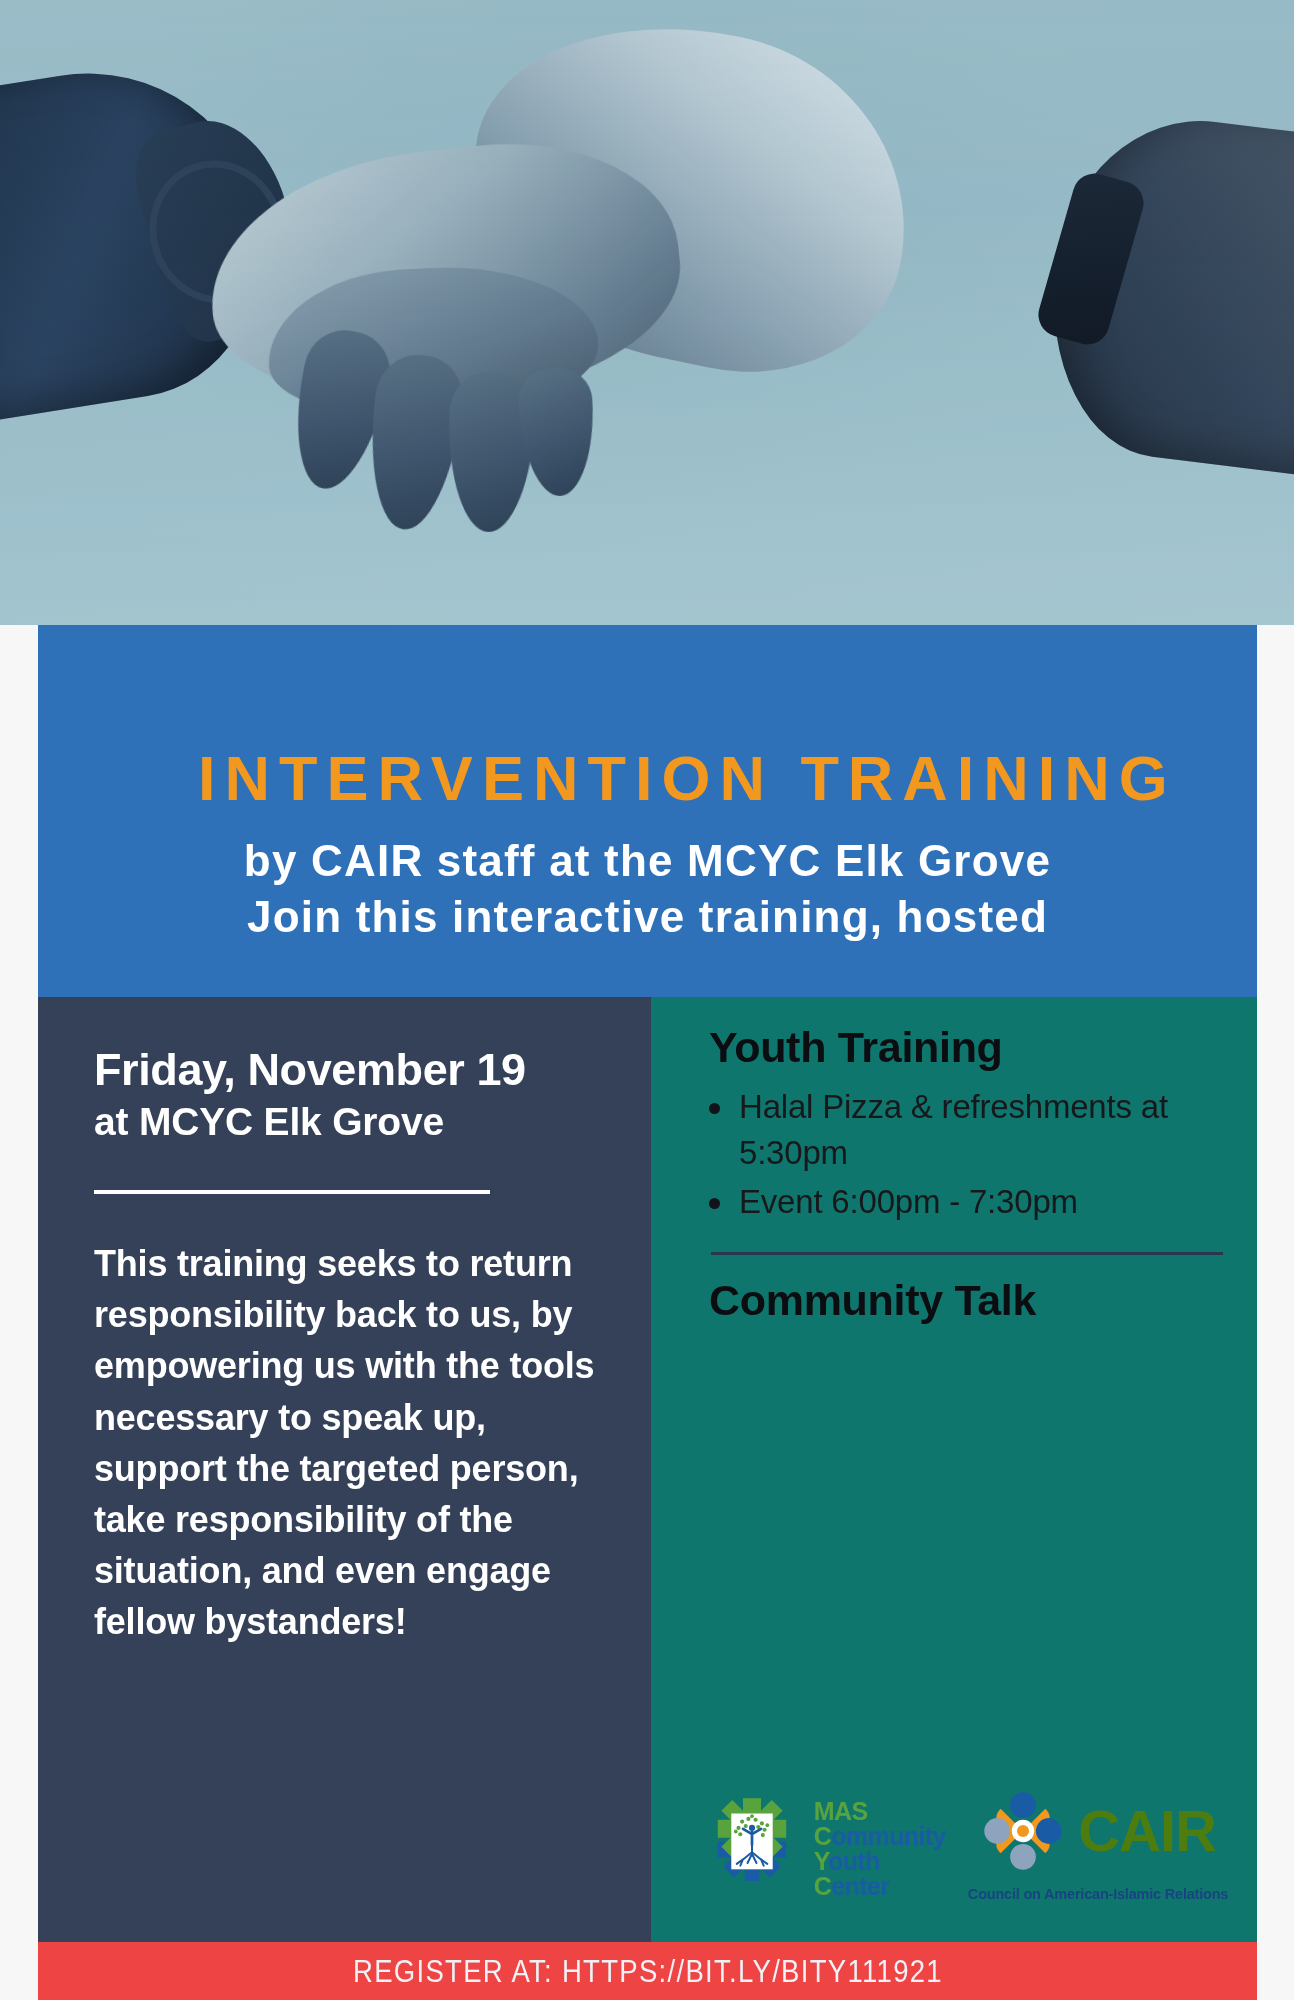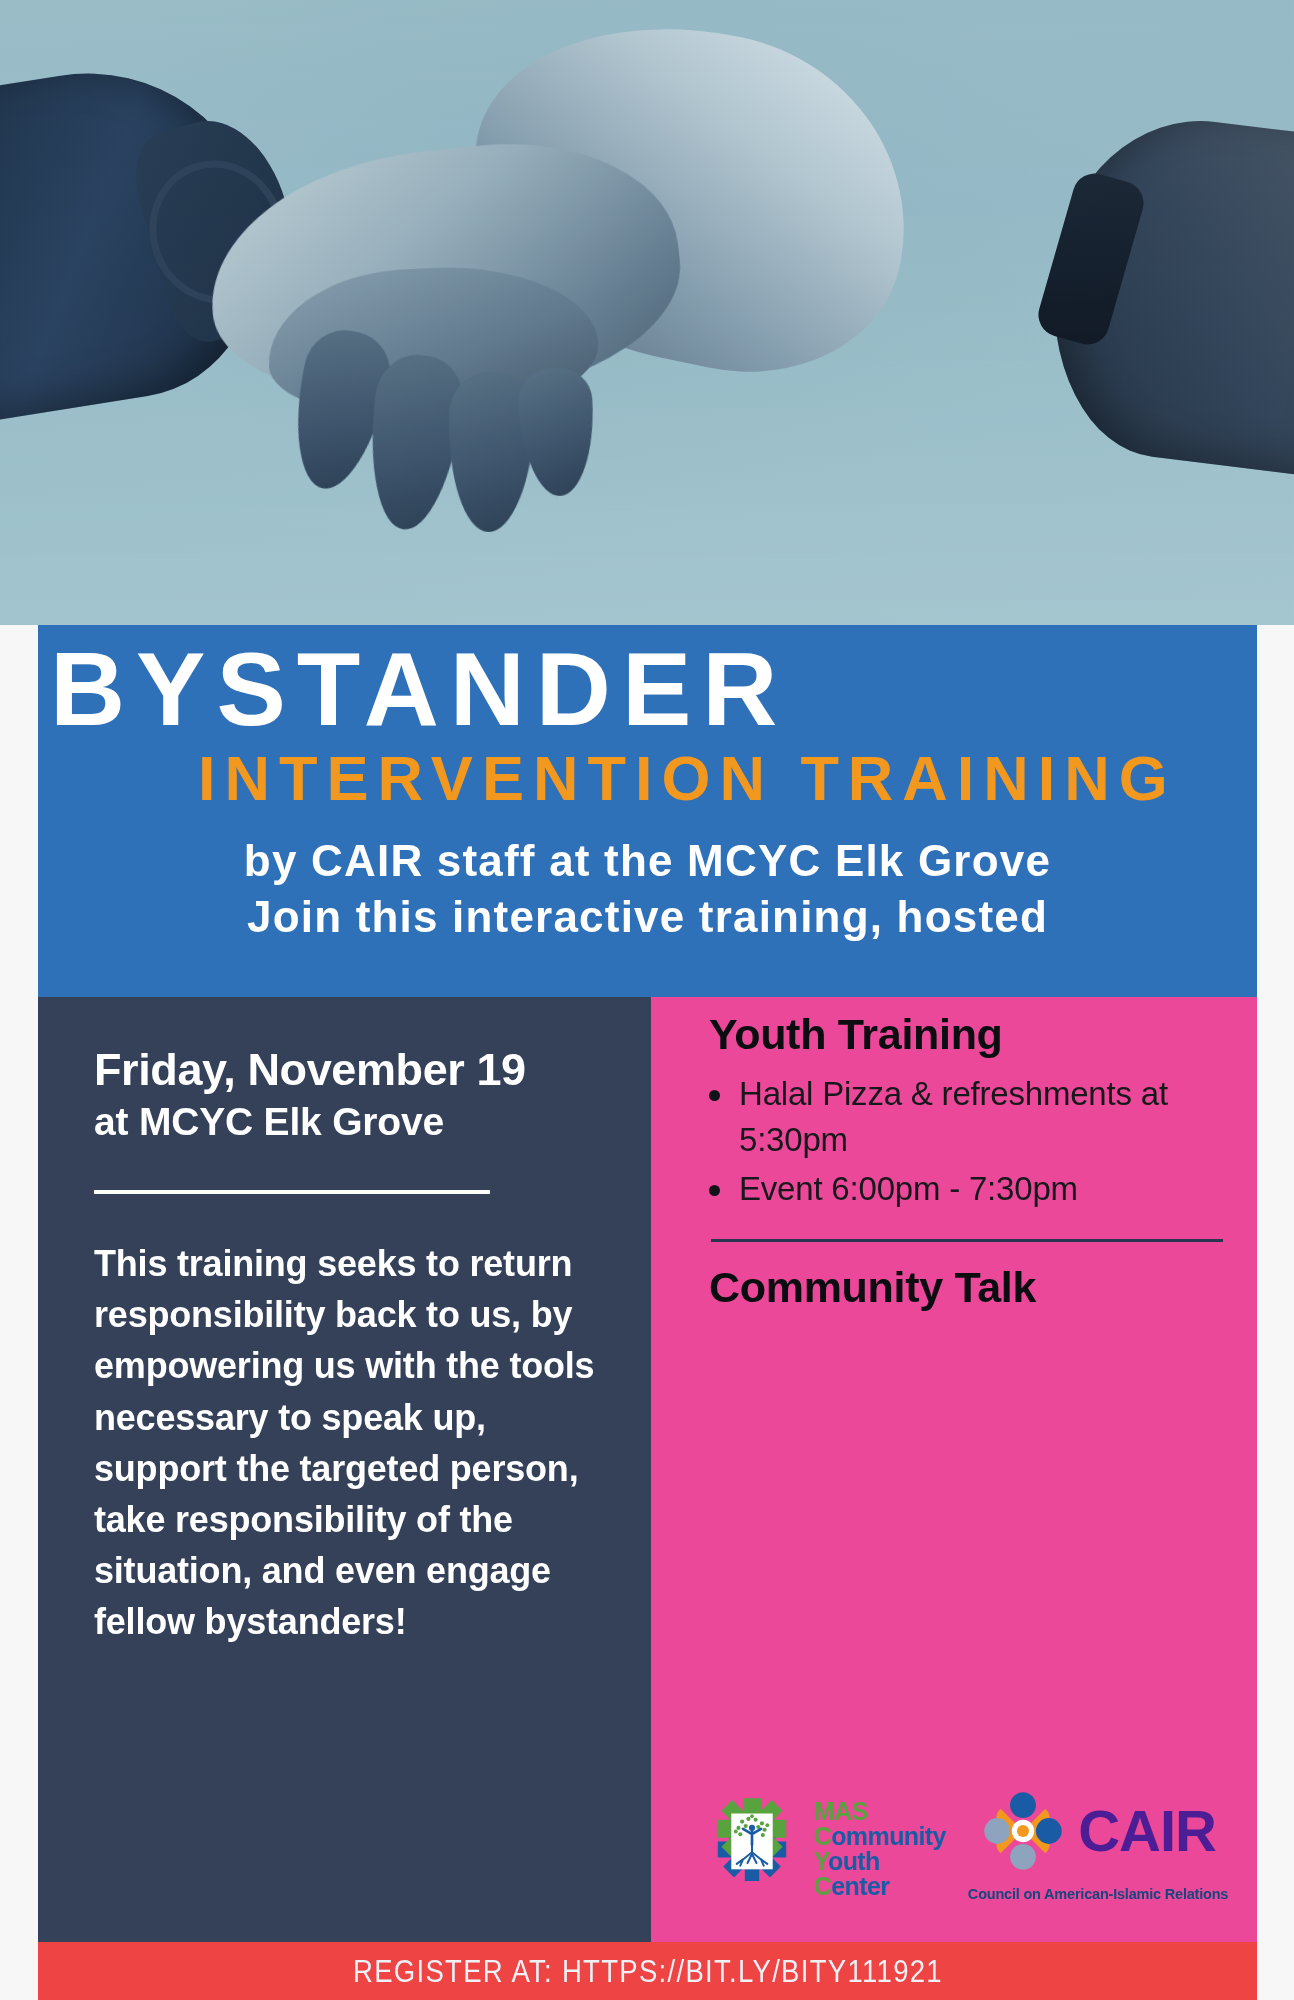--- a/index.html
+++ b/index.html
@@ -210,23 +210,23 @@
     line-height: 1.42;
     letter-spacing: -0.2px;
   }
 
   
   .right-col {
     position: absolute;
     left: 651px; top: 997px;
     width: 606px;
     height: 945px;
-    background: #ec4899;
+    background: #0f766e;
     box-sizing: border-box;
-    padding: 12px 22px 0 30px;
+    padding: 25px 22px 0 30px;
   }
   .sec-head {
     color: #0c0d10;
     font-family: "Liberation Sans", sans-serif;
     font-weight: bold;
     font-size: 43px;
     letter-spacing: -0.3px;
     line-height: 1.2;
     margin: 0 0 10px 28px;
   }
@@ -306,21 +306,21 @@
     align-items: center;
     gap: 12px;
   }
   .cair-mark {
     position: relative;
     width: 86px;
     height: 86px;
     flex: 0 0 auto;
   }
   .cair-word {
-    color: #4c1d95;
+    color: #4d7c0f;
     font-family: "Liberation Sans", sans-serif;
     font-weight: bold;
     font-size: 58px;
     letter-spacing: -1px;
     line-height: 1;
   }
   .cair-tag {
     color: #16457f;
     font-family: "Liberation Sans", sans-serif;
     font-weight: bold;
@@ -366,21 +366,20 @@
     <div class="knuckles"></div>
     <div class="finger f1"></div>
     <div class="finger f2"></div>
     <div class="finger f3"></div>
     <div class="finger f4"></div>
     <div class="wrist-band"></div>
     <div class="hero-tint"></div>
   </div>
 
   <div class="title-band">
-    <div class="title-main">BYSTANDER</div>
     <div class="title-sub">INTERVENTION TRAINING</div>
     <div class="title-tagline">
       <div>by CAIR staff at the MCYC Elk Grove</div>
       <div>Join this interactive training, hosted</div>
     </div>
   </div>
 
   <div class="left-panel">
     <div class="date-line1">Friday, November 19</div>
     <div class="date-line2">at MCYC Elk Grove</div>

